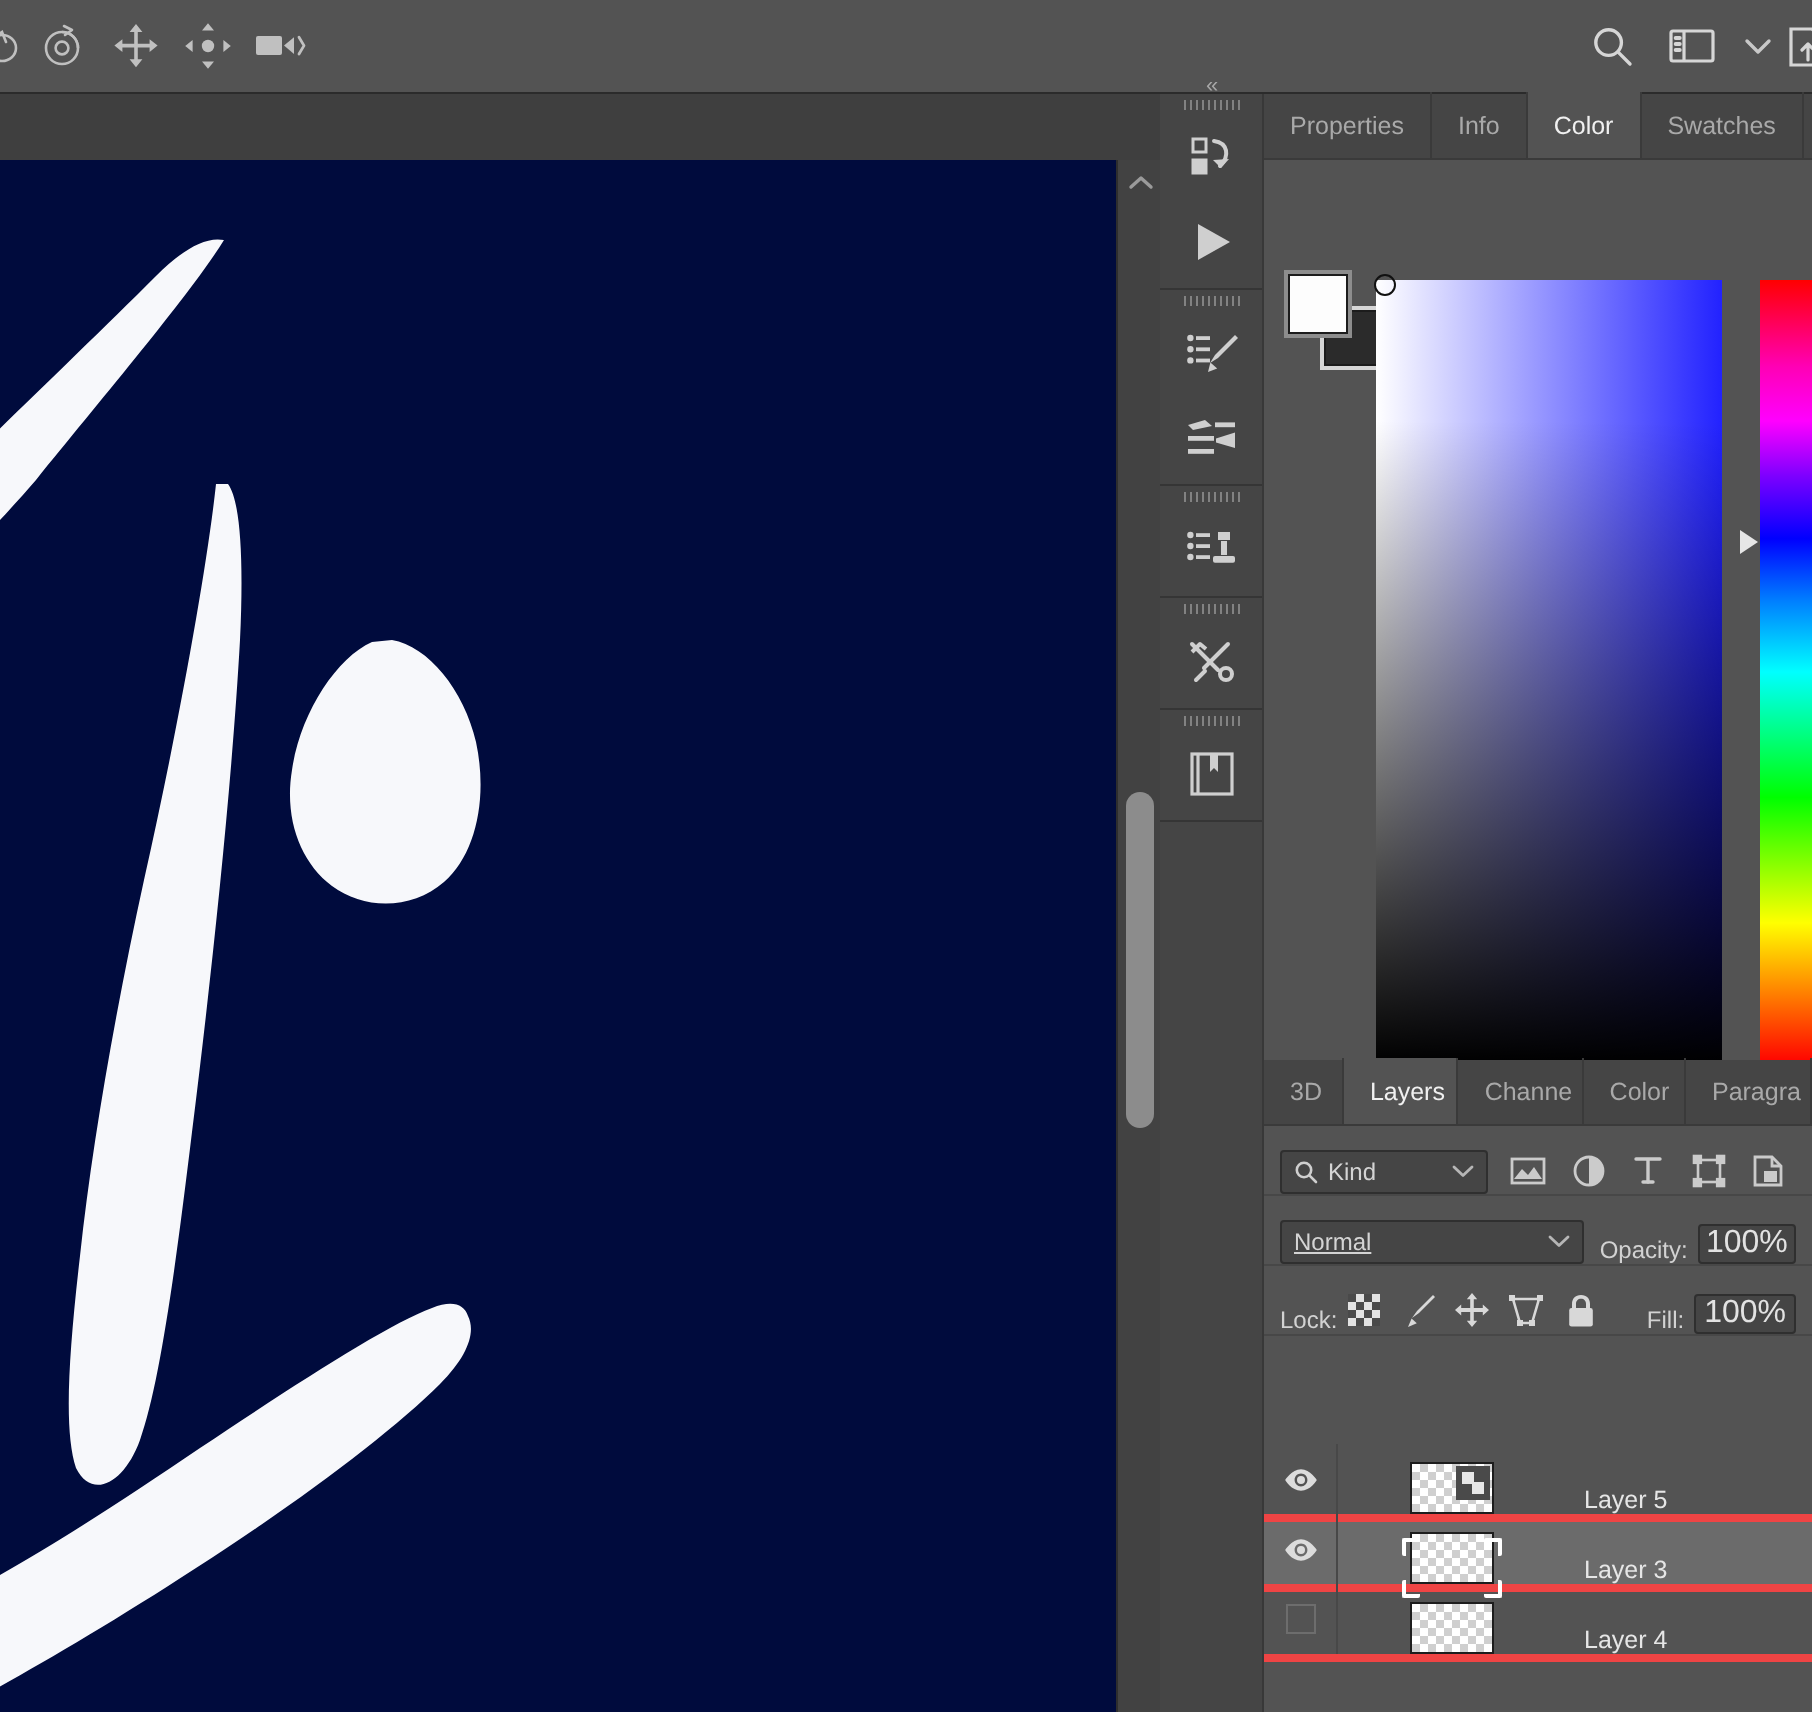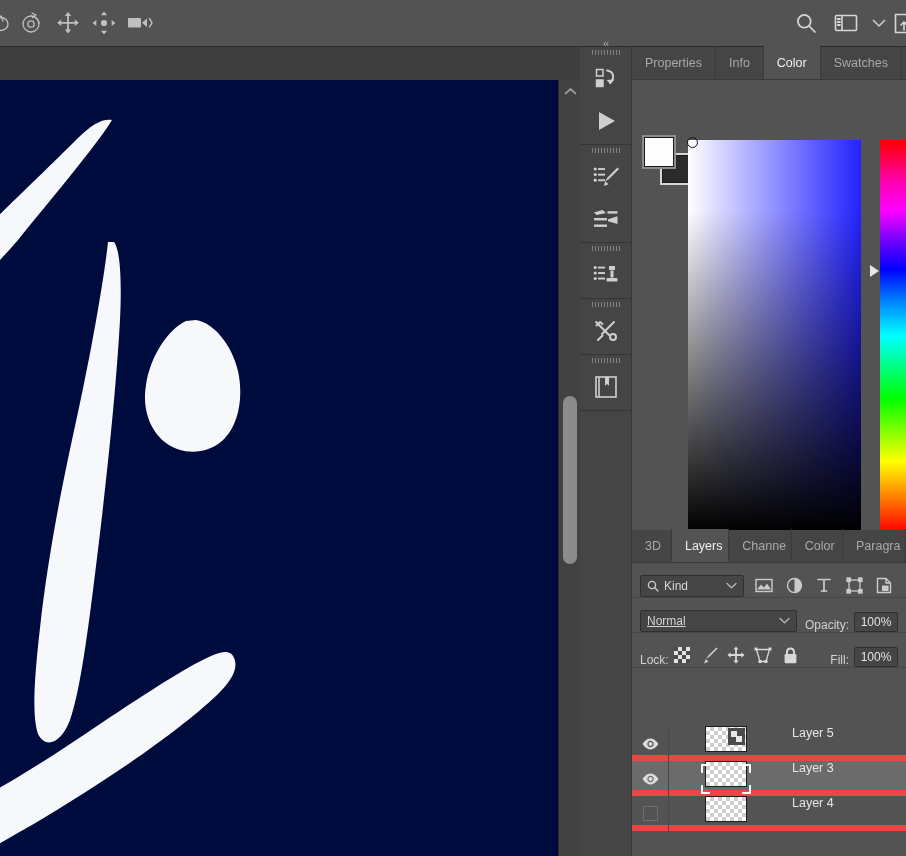--- a/index.html
+++ b/index.html
@@ -173,36 +173,36 @@
   .filter-ico {
     width: 28px; height: 24px;
     display: flex; align-items: center; justify-content: center;
     color: #cbcbcb;
   }
   #blend-row .dropdown { width: 158px; text-decoration: underline; }
   .fieldlabel { font-size: 12px; color: #d2d2d2; margin-left: 8px; white-space: nowrap; }
   .numfield {
     height: 20px; min-width: 44px; background: #454545;
     border: 1px solid #2f2f2f; border-radius: 2px;
-    color: #e2e2e2; font-size: 12px;
+    color: #e2e2e2; font-size: 16px;
     display: flex; align-items: center; justify-content: center;
     margin-left: 5px; padding: 0 4px;
   }
   #lock-row { gap: 0; }
   .lock-ico {
     width: 27px; height: 24px;
     display: flex; align-items: center; justify-content: center;
     color: #d8d8d8;
   }
 
   
   #layer-list { position: absolute; left: 0; top: 196px; width: 274px; }
   .layer-row {
-    display: flex; align-items: flex-start; height: 35px;
-    border-bottom: 6px solid #ef4444; background: #535353; gap: 32px;
+    display: flex; align-items: flex-end; height: 35px;
+    border-bottom: 4px solid #ef4444; background: #535353; gap: 32px;
   }
   .layer-row.selected { background: #6b6b6b; }
   .eye-cell {
     width: 37px; height: 35px;
     display: flex; align-items: center; justify-content: center;
     border-right: 1px solid #484848;
     color: #dcdcdc;
   }
   .eye-off { width: 15px; height: 15px; border: 1px solid #6d6d6d; }
   .thumb-cell {

